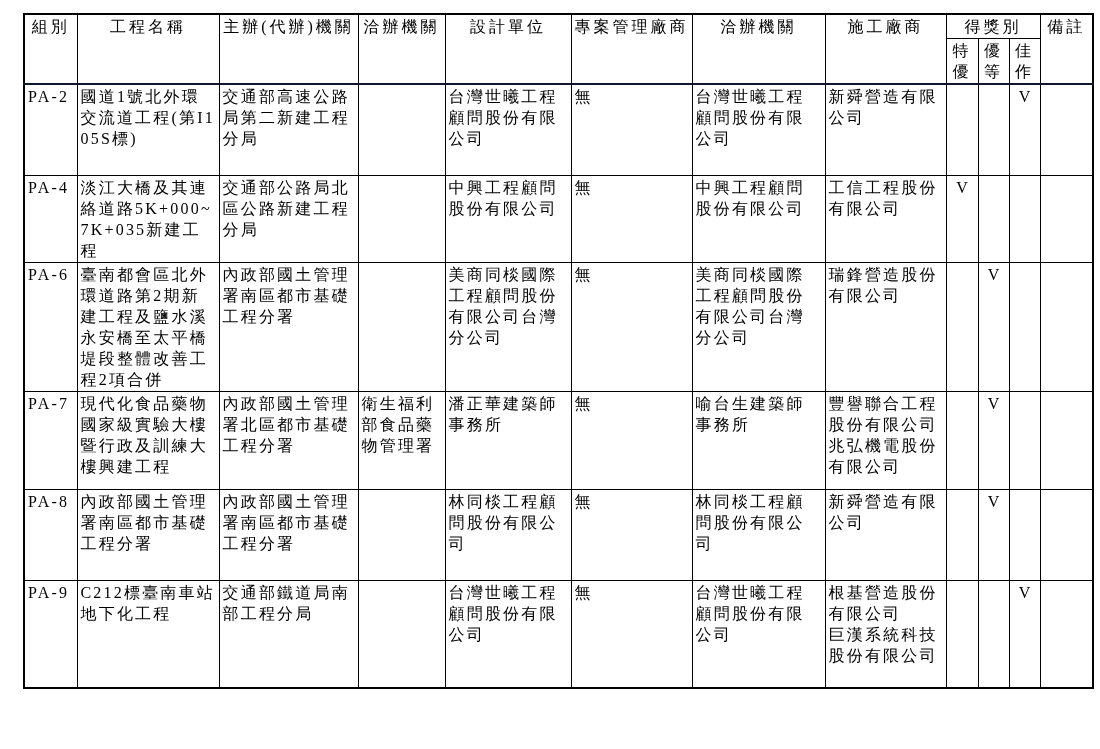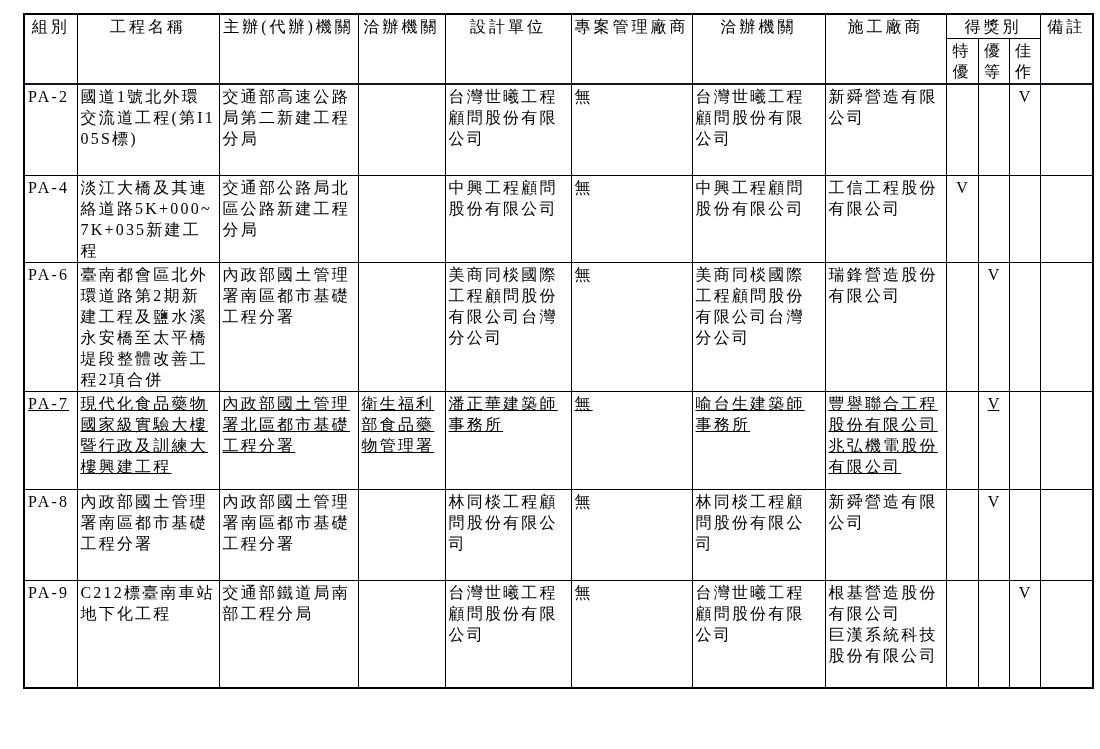--- a/index.html
+++ b/index.html
@@ -57,21 +57,21 @@
     text-align: center;
     padding: 1px 0;
     letter-spacing: 0;
     white-space: normal;
   }
   tr.hdr-top { height: 23px; }
   tr.hdr-sub { height: 45px; }
   tr.row-pa2 { height: 91px; margin-left: 44px; }
   tr.row-pa4 { height: 64px; margin-left: 43px; }
   tr.row-pa6 { height: 129px; }
-  tr.row-pa7 { height: 98px; text-decoration: underline; }
+  tr.row-pa7 { height: 98px; }
   tr.row-pa8 { height: 91px; margin-top: 17px; }
   tr.row-pa9 { height: 108px; }
 </style>
 </head>
 <body>
 
 <div class="page">
 
 
   <table class="awards-table">

